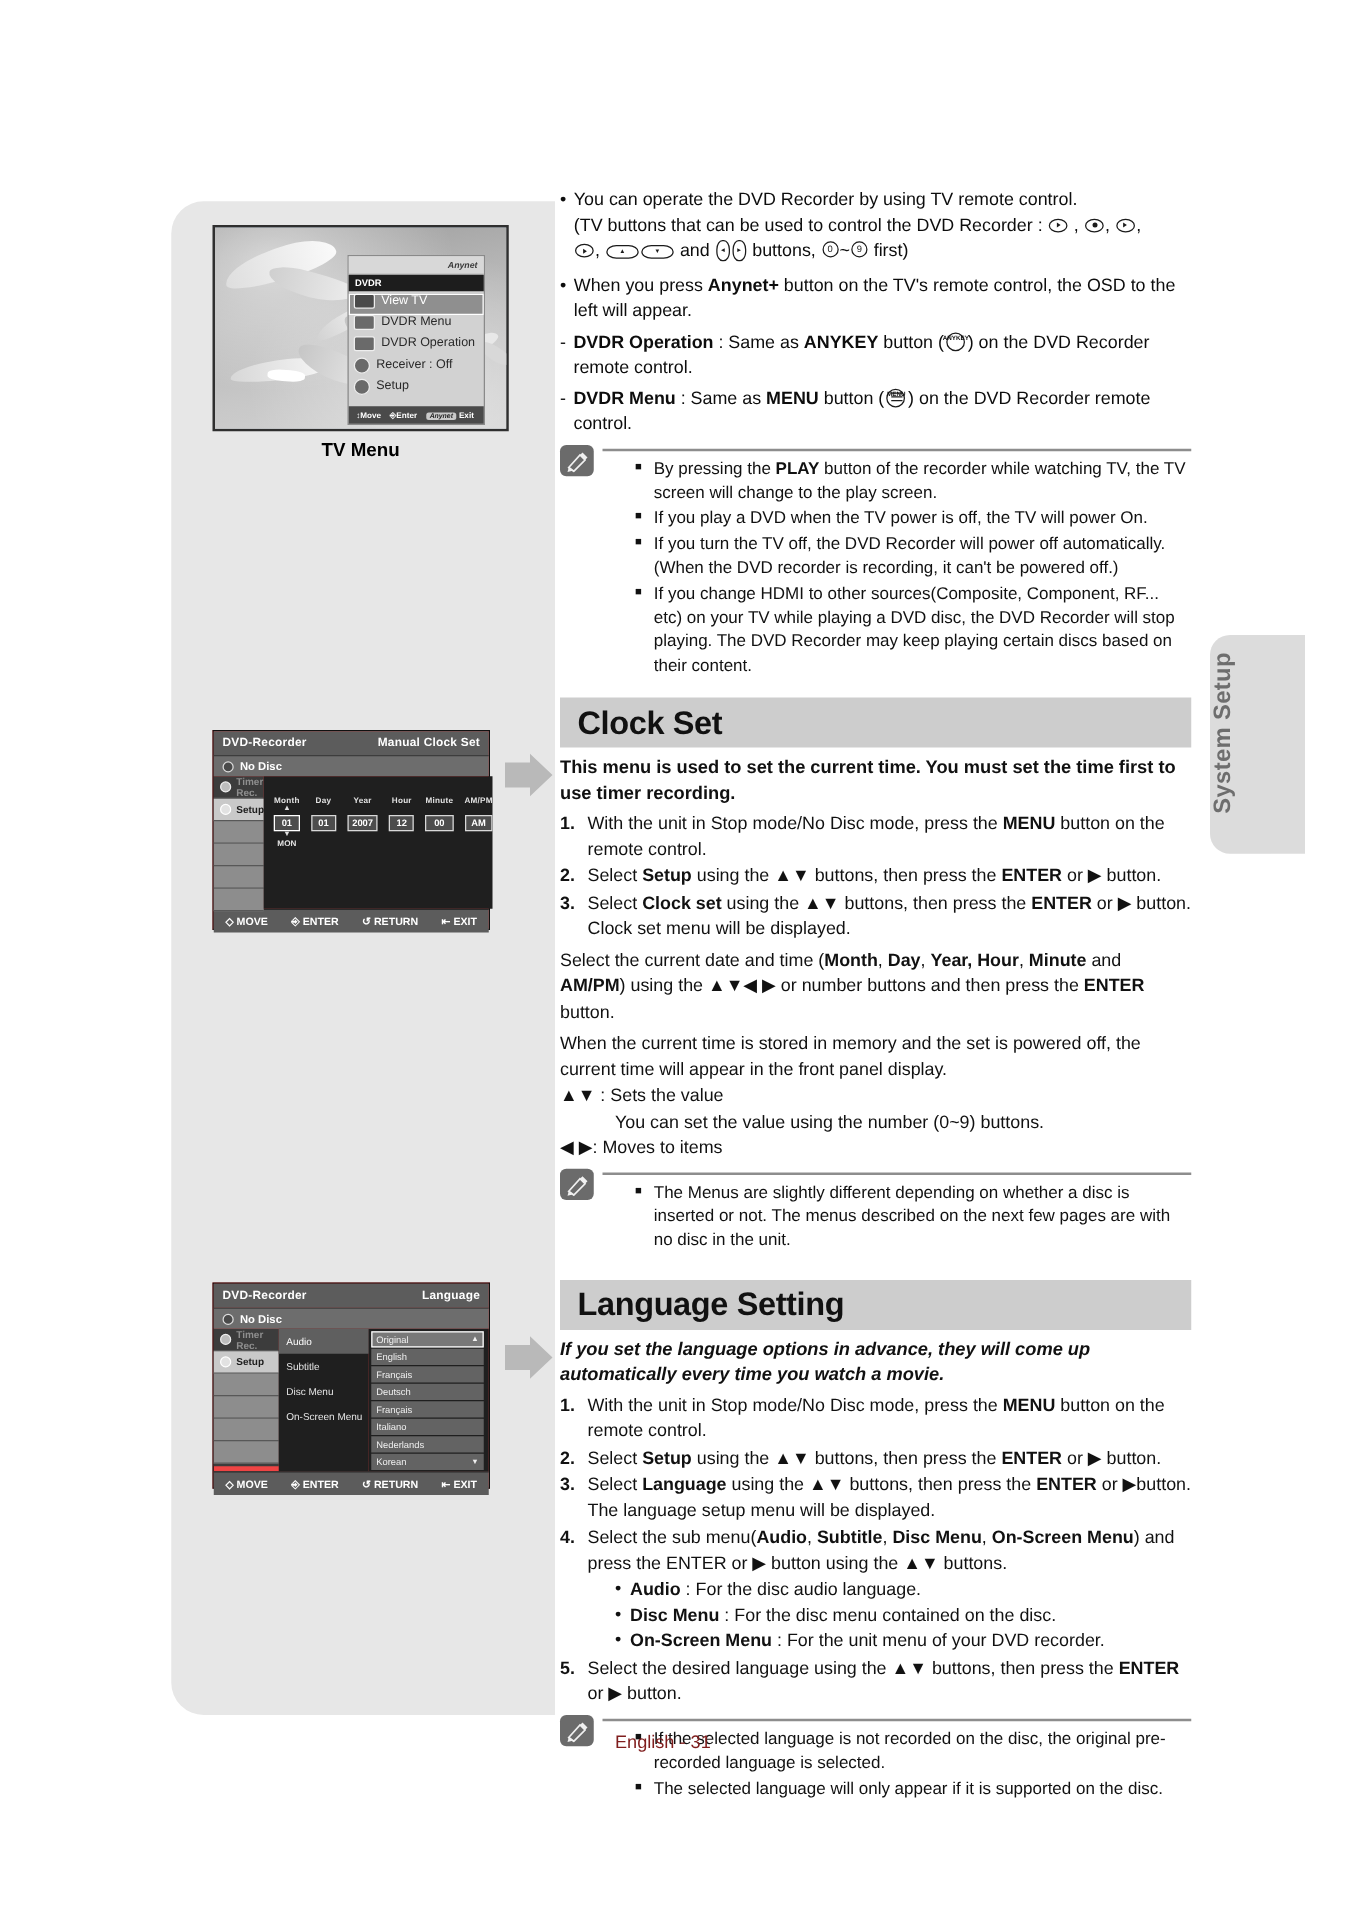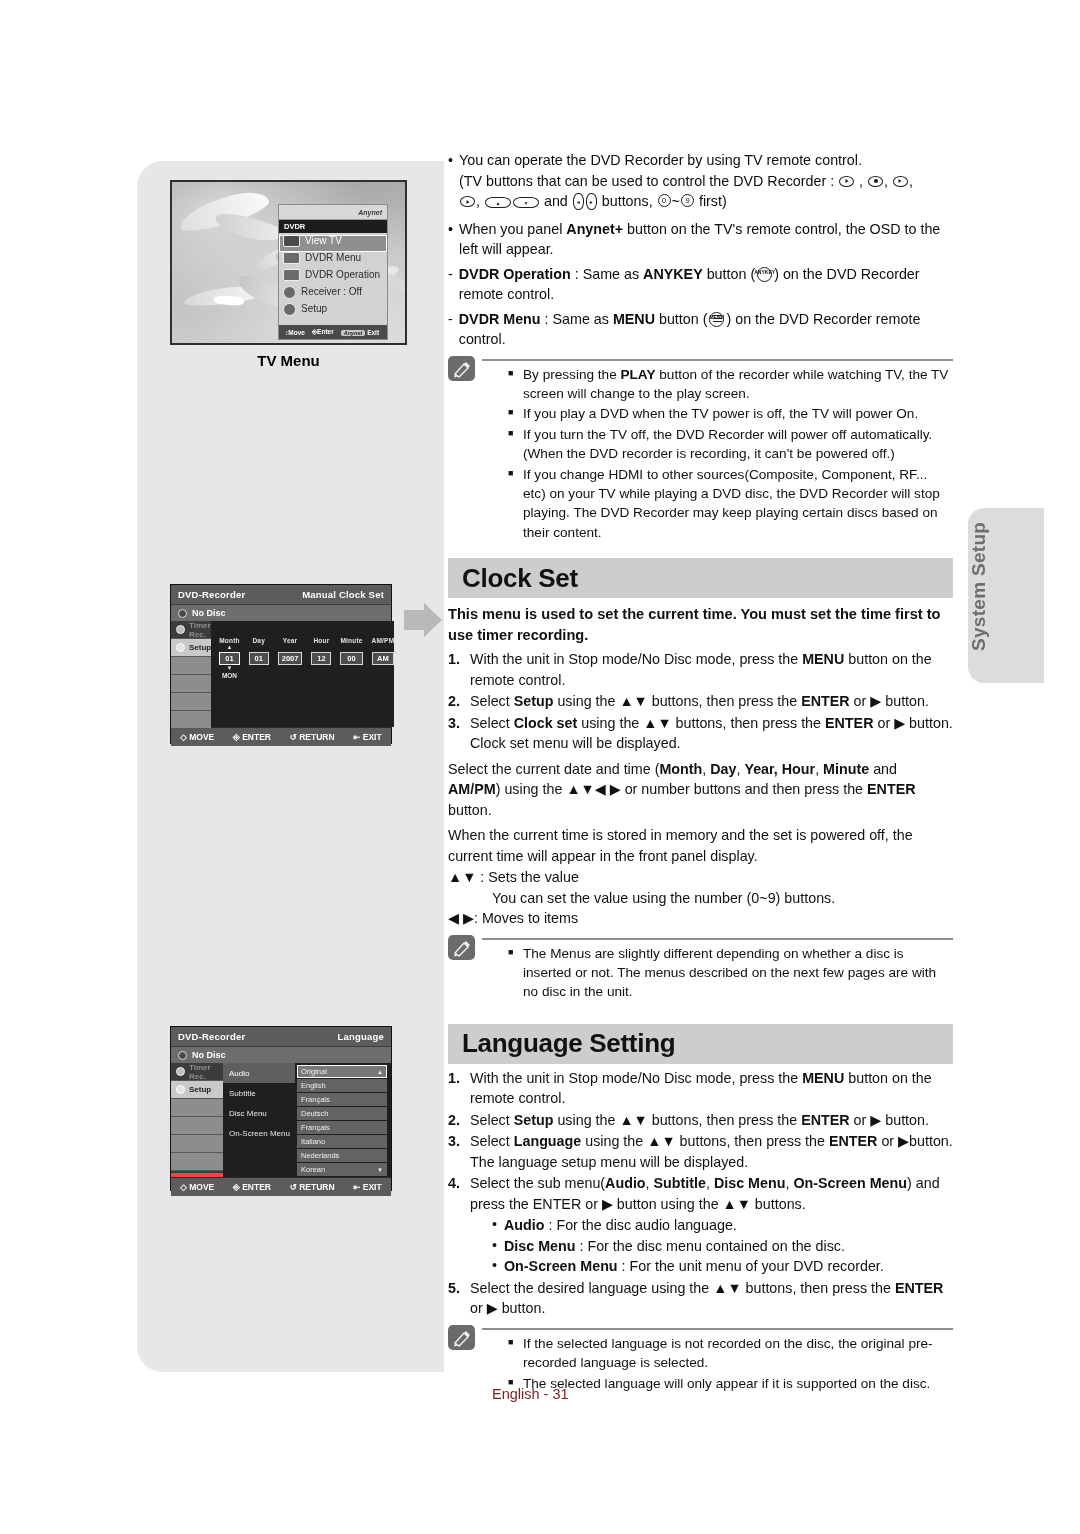--- a/index.html
+++ b/index.html
@@ -529,21 +529,21 @@
         <span>You can operate the DVD Recorder by using TV remote control.</span><br>
         <span>(TV buttons that can be used to control the DVD Recorder : </span><span class="key"></span> , <span class="key rec"></span>, <span class="key"></span>,<br>
         <span class="key"></span>, <span class="rock"></span><span class="rock dn"></span><span> and </span><span class="vkey"></span><span class="vkey r"></span><span> buttons, </span><span class="key num"><i>0</i></span>~<span class="key num"><i>9</i></span><span> first)</span>
       </span>
     </div>
   </div>
 
   <div class="p" style="margin-top:7px">
     <div class="bullet">
       <span class="dot">•</span>
-      <span><span>When you panel </span><b>Anynet+</b><span> button on the TV's remote control, the OSD to the left will appear.</span></span>
+      <span><span>When you press </span><b>Anynet+</b><span> button on the TV's remote control, the OSD to the left will appear.</span></span>
     </div>
   </div>
 
   <div class="p" style="margin-top:4px">
     <div class="bullet">
       <span class="dot">-</span>
       <span><b>DVDR Operation</b><span> : Same as </span><b>ANYKEY</b><span> button (</span><span class="btncircle"><em>ANYKEY</em></span><span>) on the DVD Recorder remote control.</span></span>
     </div>
   </div>
 
@@ -611,20 +611,26 @@
       </svg>
     </div>
     <div class="rule"></div>
     <ul>
       <li>The Menus are slightly different depending on whether a disc is inserted or not. The menus described on the next few pages are with no disc in the unit.</li>
     </ul>
   </div>
 
   <div class="head" style="margin-top:22px">
     <h2>Language Setting</h2>
+  </div>
+  <div style="position:relative">
+    <svg class="pointer" viewBox="0 0 42 36" style="top:-2px">
+      <path d="M2 8 L22 8 L22 1 L40 18 L22 35 L22 28 L2 28 Z" fill="#b9b9b9"></path>
+    </svg>
+    <div class="intro ital">If you set the language options in advance, they will come up automatically every time you watch a movie.</div>
   </div>
 
   <ol class="steps">
     <li><span class="num">1.</span><span>With the unit in Stop mode/No Disc mode, press the </span><b>MENU</b><span> button on the remote control.</span></li>
     <li><span class="num">2.</span><span>Select </span><b>Setup</b><span> using the </span><span>▲▼</span><span> buttons, then press the </span><b>ENTER</b><span> or ▶ button.</span></li>
     <li><span class="num">3.</span><span>Select </span><b>Language</b><span> using the </span><span>▲▼</span><span> buttons, then press the </span><b>ENTER</b><span> or ▶button. The language setup menu will be displayed.</span></li>
     <li><span class="num">4.</span><span>Select the sub menu(</span><b>Audio</b>, <b>Subtitle</b>, <b>Disc Menu</b>, <b>On-Screen Menu</b><span>) and press the ENTER or ▶ button using the ▲▼ buttons.</span>
       <div class="dash-list">
         <div class="d"><b>Audio</b><span> : For the disc audio language.</span></div>
         <div class="d"><b>Disc Menu</b><span> : For the disc menu contained on the disc.</span></div>

